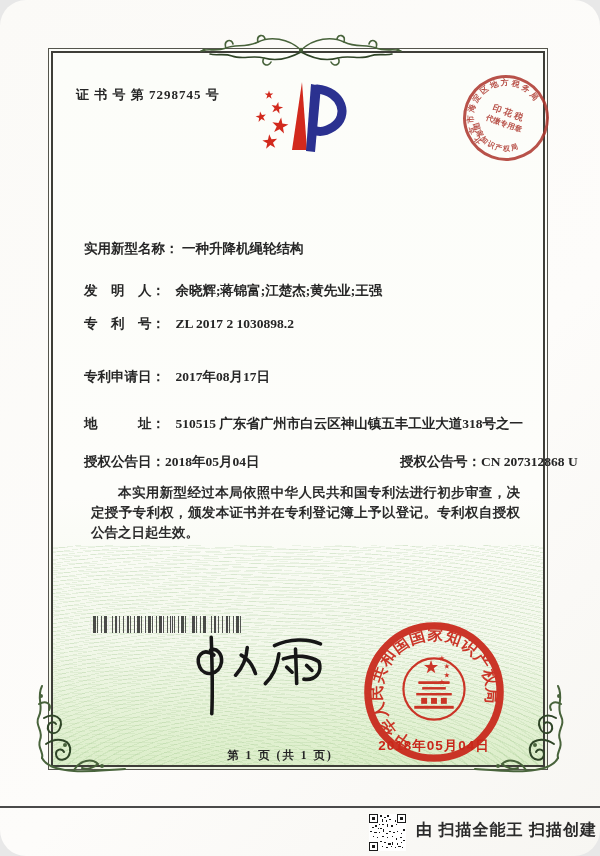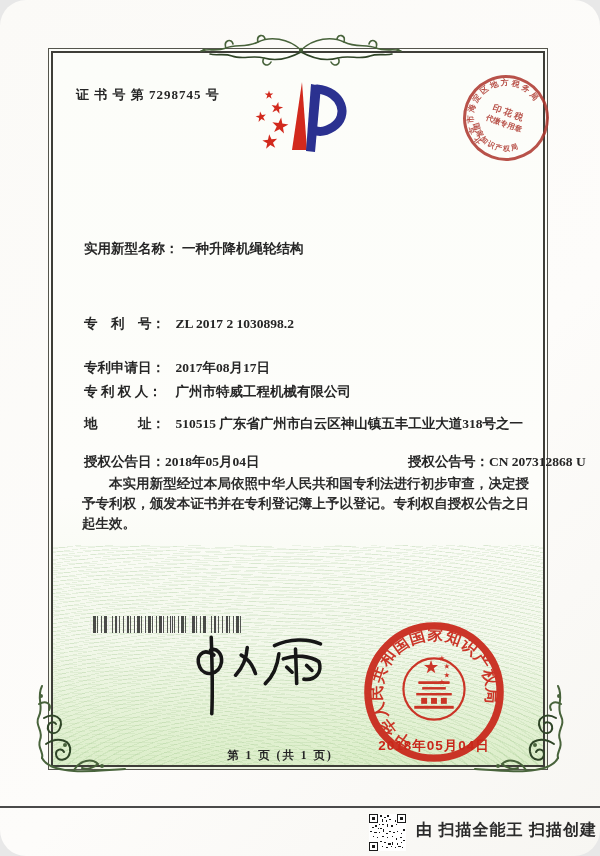--- a/index.html
+++ b/index.html
@@ -15,23 +15,23 @@
        repeating-radial-gradient(ellipse 160% 300px at 50% 118%, rgba(128,180,108,0.16) 0 2px, rgba(0,0,0,0) 2px 9px),
        repeating-radial-gradient(ellipse 140% 260px at 15% 122%, rgba(128,180,108,0.12) 0 2px, rgba(0,0,0,0) 2px 11px),
        linear-gradient(to top, rgba(205,232,180,0.55), rgba(238,246,228,0.28) 55%, rgba(255,255,255,0));}
   .cert-number{position:absolute;left:76px;top:86px;font-size:13px;font-weight:700;letter-spacing:1px;}
   .title{position:absolute;left:48px;top:164px;width:498px;text-align:center;
          font-size:31px;font-weight:700;letter-spacing:6px;color:#1c1c1c;}
   .field{position:absolute;left:78px;font-size:13.5px;font-weight:700;line-height:19px;white-space:nowrap;margin-left:6px;}
   .flabel{display:inline-block;min-width:88px;}
   .fvalue{display:inline-block;vertical-align:top;}
   .fvalue.addr{white-space:normal;width:352px;}
-  .grant-right{position:absolute;left:324px;top:0;}
+  .grant-right{position:absolute;left:316px;top:0;}
   .paragraphs{position:absolute;left:78px;top:470px;width:455px;}
-  .paragraphs p{margin:4px;font-size:13.5px;line-height:20px;text-indent:2em;
+  .paragraphs p{margin:13px;font-size:13.5px;line-height:20px;text-indent:2em;
                 text-align:justify;font-weight:600;color:#2b2b2b;}
   .barcode{position:absolute;left:90px;top:616px;width:152px;height:17px;opacity:.85;
      background:
        repeating-linear-gradient(90deg, rgba(255,255,255,.9) 0 1px, rgba(0,0,0,0) 1px 9px),
        repeating-linear-gradient(90deg,#3a3a3a 0 1.5px,rgba(0,0,0,0) 1.5px 3px,#2e2e2e 3px 6px,rgba(0,0,0,0) 6px 7px,#3a3a3a 7px 8px,rgba(0,0,0,0) 8px 11px);}
   .director{position:absolute;left:95px;top:658px;font-size:14.5px;font-weight:700;line-height:26px;}
   .signature{position:absolute;left:188px;top:628px;transform:rotate(-2deg);}
   .signature path{fill:none;stroke:#161616;stroke-width:3.4;stroke-linecap:round;stroke-linejoin:round;}
   .page-info{position:absolute;left:48px;top:748px;width:464px;text-align:center;
              font-size:11.5px;font-weight:700;letter-spacing:2px;}
@@ -115,31 +115,31 @@
     <polygon class="red" points="58,8 63,76 48,76"></polygon>
     <polygon class="blue" points="67,10 77,12 71,78 62,77"></polygon>
     <path d="M73,15 C98,17 106,42 89,53 C81,58 74,58 70,56" fill="none" stroke="var(--logo-blue,#2b3190)" stroke-width="9" stroke-linecap="round"></path>
   </svg>
 
 
   <div class="field" style="top:239px">
     <span class="flabel">实用新型名称：</span>
     <span class="fvalue">一种升降机绳轮结构</span>
   </div>
+  <div class="field" style="top:281px">
+    <span class="flabel">发　明　人：</span>
+    <span class="fvalue">余晓辉;蒋锦富;江楚杰;黄先业;王强</span>
+  </div>
   <div class="field" style="top:314px">
     <span class="flabel">专　利　号：</span>
     <span class="fvalue">ZL 2017 2 1030898.2</span>
   </div>
-  <div class="field" style="top:358px">
+  <div class="field" style="top:367px">
     <span class="flabel">专利申请日：</span>
     <span class="fvalue">2017年08月17日</span>
-  </div>
-  <div class="field" style="top:382px">
-    <span class="flabel">专 利 权 人：</span>
-    <span class="fvalue">广州市特威工程机械有限公司</span>
   </div>
   <div class="field" style="top:414px">
     <span class="flabel">地　　　址：</span>
     <span class="fvalue addr">510515 广东省广州市白云区神山镇五丰工业大道318号之一</span>
   </div>
 
   <div class="field" style="top:452px;width:455px">
     <span>授权公告日：</span><span>2018年05月04日</span>
     <span class="grant-right"><span>授权公告号：</span><span>CN 207312868 U</span></span>
   </div>

